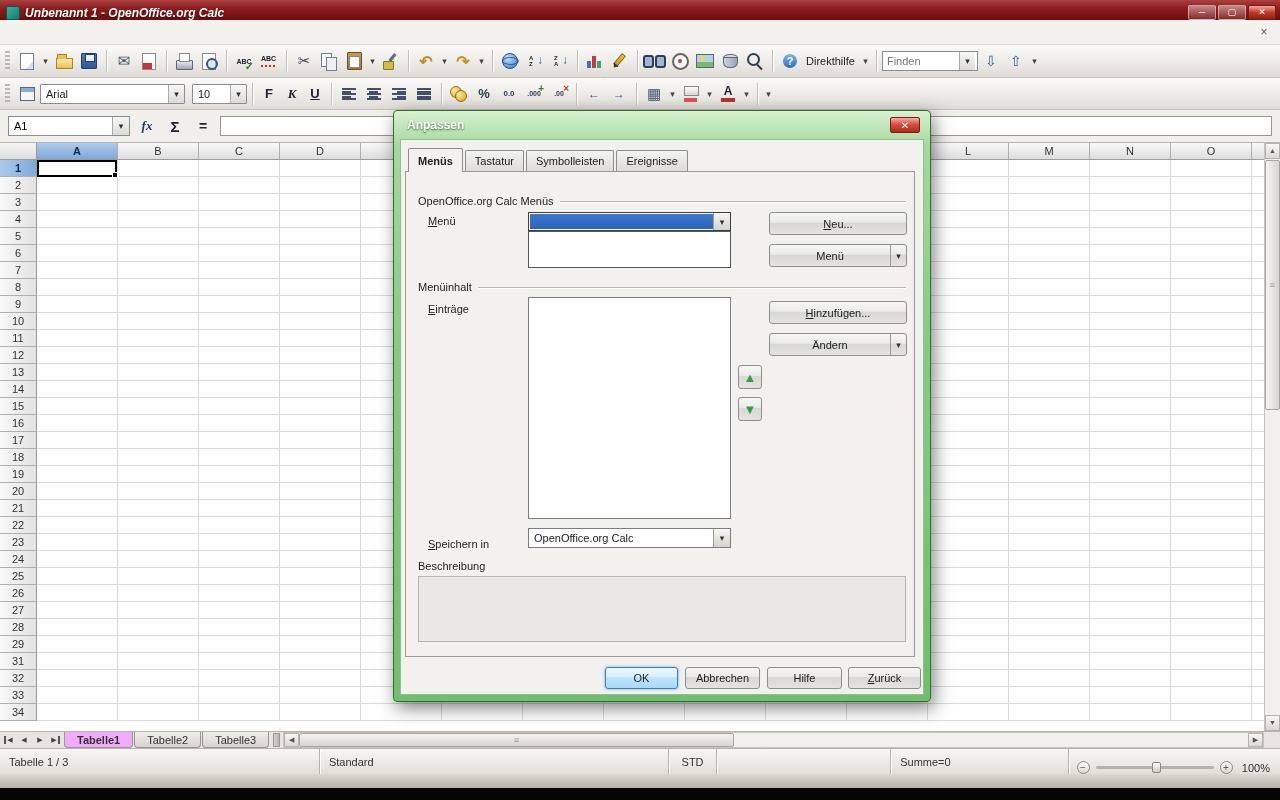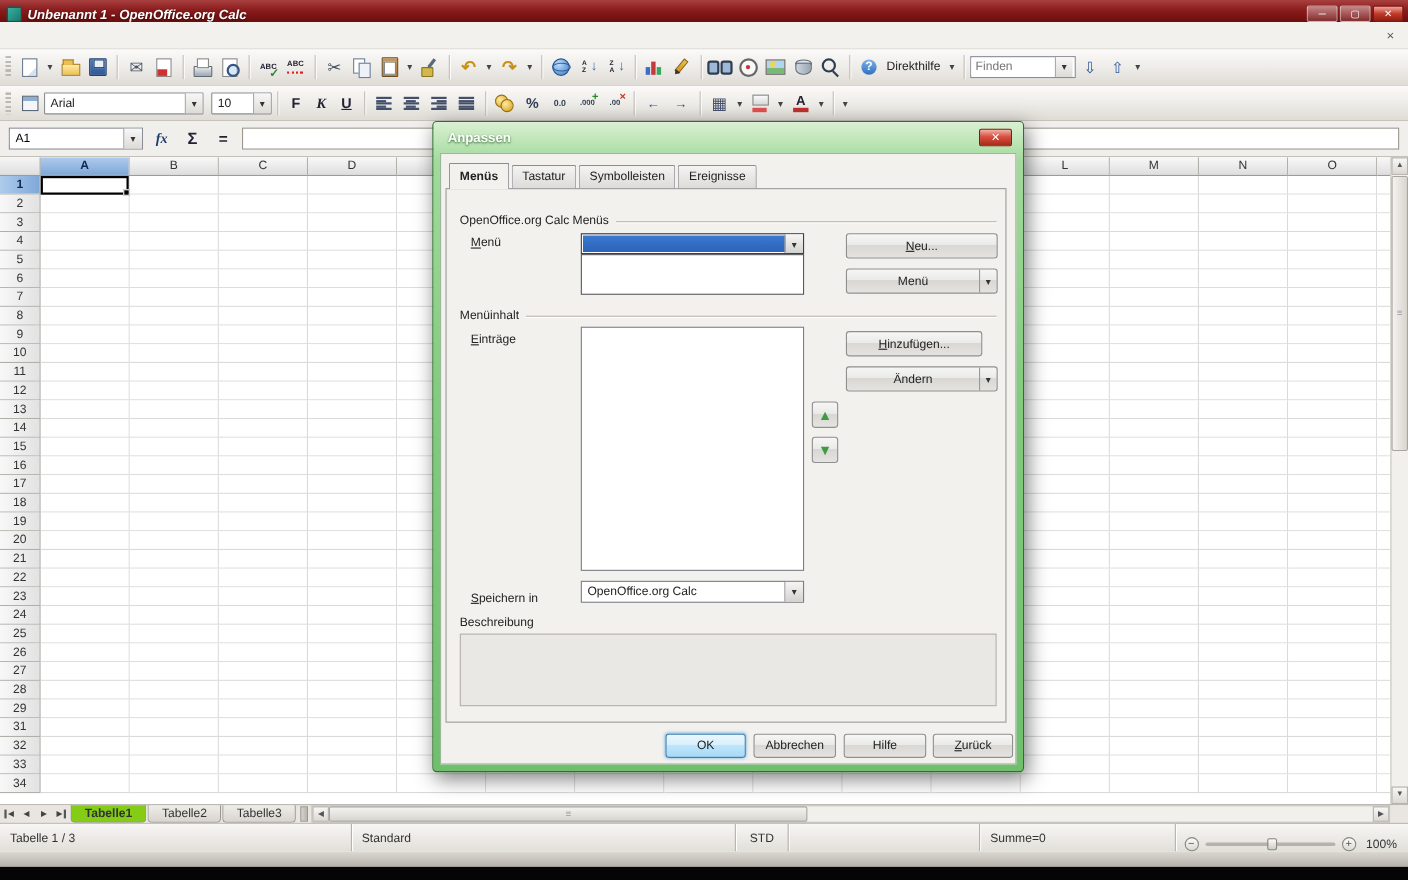--- a/index.html
+++ b/index.html
@@ -166,21 +166,21 @@
   .vs-thumb::after { content:"≡"; position:absolute; top:50%; left:50%; transform:translate(-50%,-55%); color:#999; font-size:9px; }
 
   
   .tabsrow { position:absolute; left:0; top:731px; width:1280px; height:17px; background:#e9e6e1;
     border-top:1px solid #b8b5af; display:flex; align-items:stretch; }
   .snav { width:16px; display:flex; align-items:center; justify-content:center; font-size:7px; color:#444;
     background:#e9e6e1; }
   .snav.first::before,.snav.last::after { content:""; width:2px; height:8px; background:#555; margin:0 1px; }
   .stab { padding:0 12px; display:flex; align-items:center; font-size:11px; color:#333;
     background:linear-gradient(#efede9,#d8d5cf); border:1px solid #9a978f; border-top:0; border-radius:0 0 4px 4px; margin-right:1px; }
-  .stab.active { background:#84cc16; font-weight:bold; }
+  .stab.active { background:#f0abfc; font-weight:bold; }
   .tabsplit { width:7px; background:linear-gradient(90deg,#d6d3cd,#b8b5af); border:1px solid #9a978f; margin:1px 3px; }
   .hscroll { flex:1; display:flex; align-items:stretch; background:#f2f0ec; border:1px solid #c6c3bd; margin-right:0; }
   .hs-btn { width:15px; display:flex; align-items:center; justify-content:center; font-size:7px; color:#555;
     background:linear-gradient(#f8f7f5,#dcd9d4); border:1px solid #b5b2ac; }
   .hs-thumb { width:435px; background:linear-gradient(180deg,#f4f3f1,#d8d5cf); border:1px solid #a8a5a0; border-radius:2px;
     display:flex; align-items:center; justify-content:center; color:#999; font-size:9px; }
   .hs-track { flex:1; }
   .scroll-corner { width:16px; background:#e9e6e1; }
 
   
@@ -1097,21 +1097,21 @@
     <div class="btn split" style="left:375px;top:133px;width:138px;height:23px">
       <span class="lbl">Menü</span>
       <span class="split-arrow"></span>
     </div>
 
     <div class="grouphdr" style="left:24px;top:170px;width:488px">
       <span>Menüinhalt</span>
     </div>
     <div class="dlabel ak" style="left:34px;top:192px">Einträge</div>
     <div class="dlistbox" style="left:134px;top:186px;width:203px;height:222px"></div>
-    <div class="btn" style="left:375px;top:190px;width:124px;height:23px">
+    <div class="btn" style="left:375px;top:190px;width:138px;height:23px">
       <span class="lbl ak">Hinzufügen...</span>
     </div>
     <div class="btn split" style="left:375px;top:222px;width:138px;height:23px">
       <span class="lbl">Ändern</span>
       <span class="split-arrow"></span>
     </div>
     <div class="btn arrow-btn up" style="left:344px;top:254px;width:24px;height:24px"></div>
     <div class="btn arrow-btn down" style="left:344px;top:286px;width:24px;height:24px"></div>
 
     <div class="dlabel ak" style="left:34px;top:427px">Speichern in</div>

